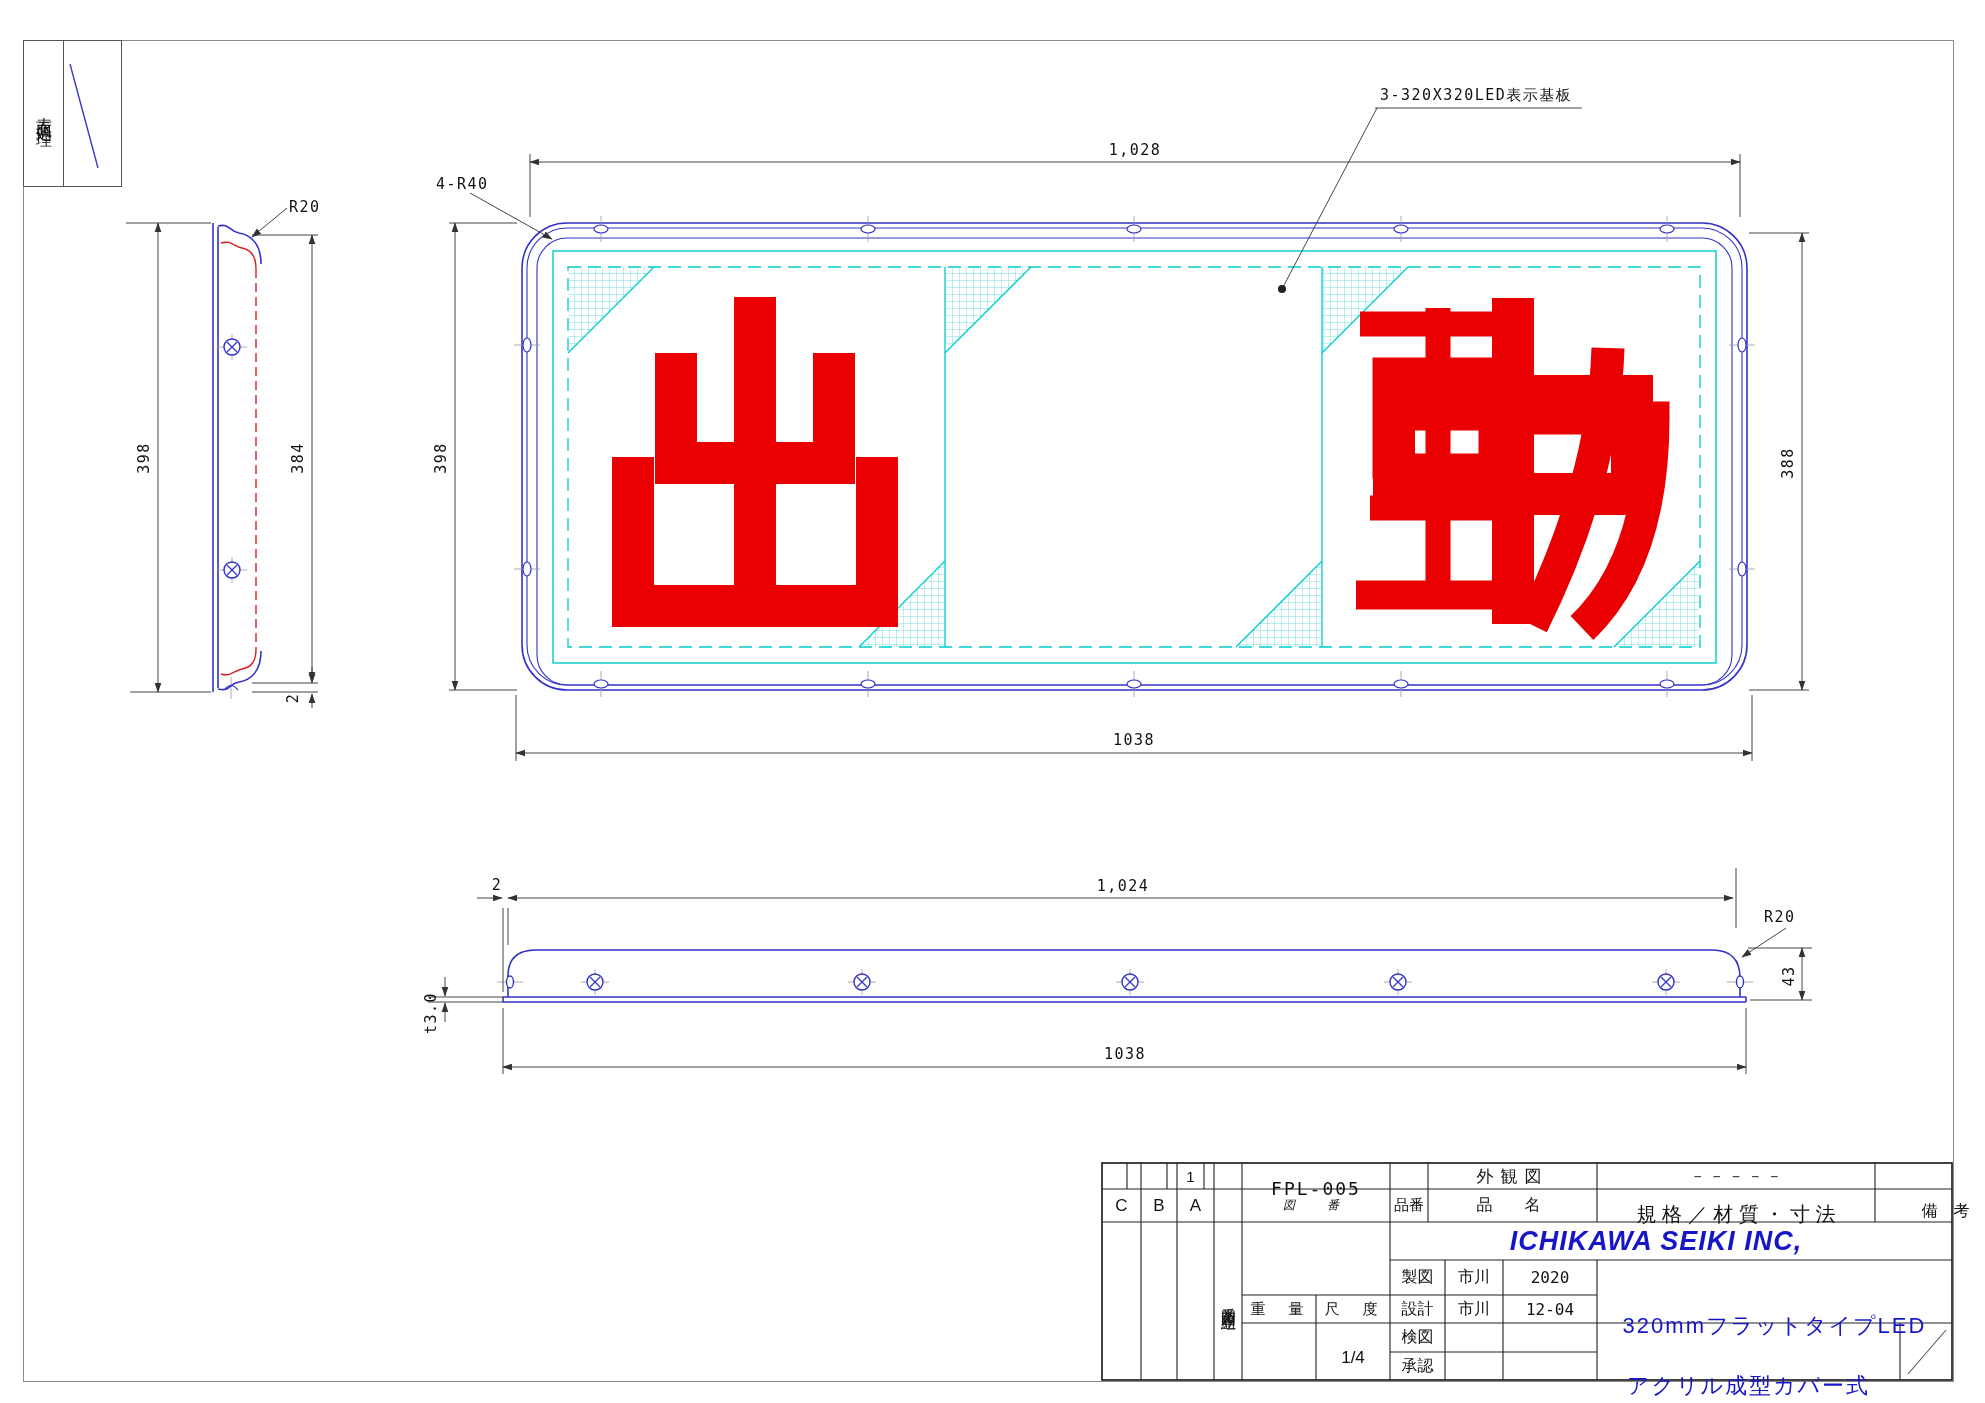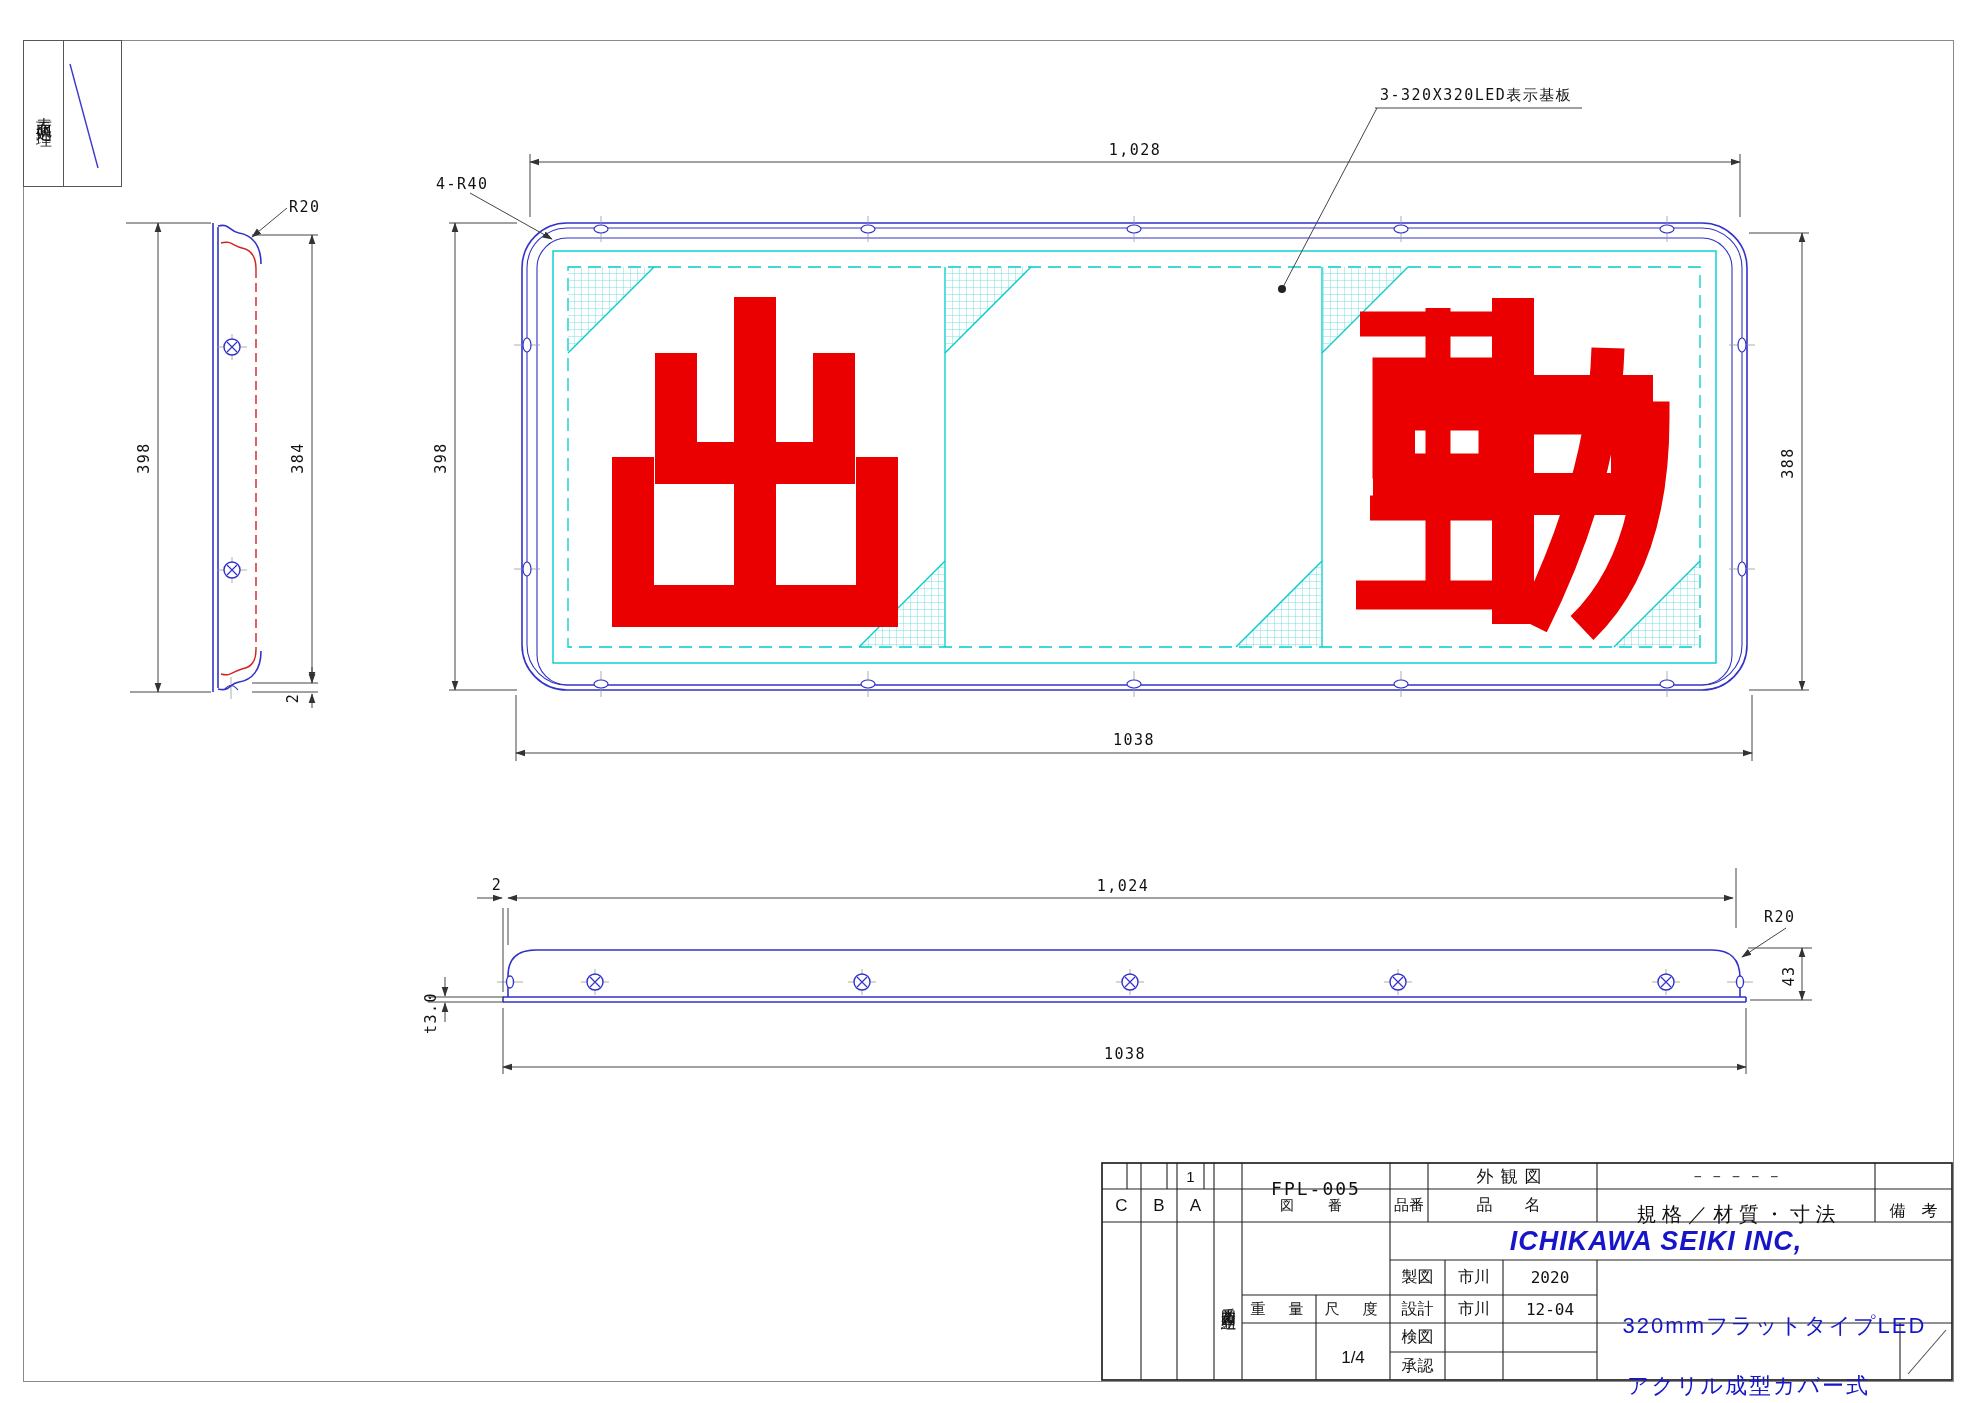--- a/index.html
+++ b/index.html
@@ -272,25 +272,25 @@
 
   <div>
     <div class="cell" style="left:1177px;top:1163px;width:27px;height:26px;">1</div>
     <div class="cell" style="left:1242px;top:1163px;width:148px;height:26px;font-size:18px;letter-spacing:2px;font-family:'DejaVu Sans Mono',monospace;margin-top:12px;">FPL-005</div>
     <div class="cell wide" style="left:1428px;top:1163px;width:169px;height:26px;font-size:17px;">外観図</div>
     <div class="cell" style="left:1597px;top:1163px;width:278px;height:26px;font-size:15px;">－ － － － －</div>
 
     <div class="cell" style="left:1102px;top:1189px;width:39px;height:33px;font-size:17px;">C</div>
     <div class="cell" style="left:1141px;top:1189px;width:36px;height:33px;font-size:17px;">B</div>
     <div class="cell" style="left:1177px;top:1189px;width:37px;height:33px;font-size:17px;">A</div>
-    <div class="cell" style="left:1242px;top:1189px;width:148px;height:33px;font-size:14px;letter-spacing:10px;">図　番</div>
+    <div class="cell" style="left:1242px;top:1189px;width:148px;height:33px;font-size:12px;letter-spacing:10px;font-style:italic;">図　番</div>
     <div class="cell" style="left:1390px;top:1189px;width:38px;height:33px;font-size:15px;">品番</div>
     <div class="cell" style="left:1428px;top:1189px;width:169px;height:33px;font-size:16px;letter-spacing:8px;">品　名</div>
     <div class="cell" style="left:1597px;top:1189px;width:278px;height:50px;font-size:20px;">規 格 ／ 材 質 ・ 寸 法</div>
-    <div class="cell" style="left:1875px;top:1189px;width:77px;height:45px;font-size:16px;">備　考</div>
+    <div class="cell" style="left:1875px;top:1189px;width:77px;height:45px;font-size:16px;padding-left:32px;">備　考</div>
 
     <div class="cell vert" style="left:1214px;top:1222px;width:28px;height:158px;font-size:15px;letter-spacing:2px;">番図図立組</div>
     <div class="cell" style="left:1242px;top:1295px;width:74px;height:28px;font-size:15px;letter-spacing:4px;">重　量</div>
     <div class="cell" style="left:1316px;top:1295px;width:74px;height:28px;font-size:15px;letter-spacing:4px;">尺　度</div>
     <div class="cell" style="left:1316px;top:1323px;width:74px;height:69px;font-size:17px;">1/4</div>
 
     <div class="cell logo" style="left:1390px;top:1222px;width:472px;height:38px;padding-left:30px;">ICHIKAWA SEIKI INC,</div>
 
     <div class="cell" style="left:1390px;top:1260px;width:55px;height:35px;font-size:16px;">製図</div>
     <div class="cell" style="left:1445px;top:1260px;width:58px;height:35px;font-size:16px;">市川</div>

